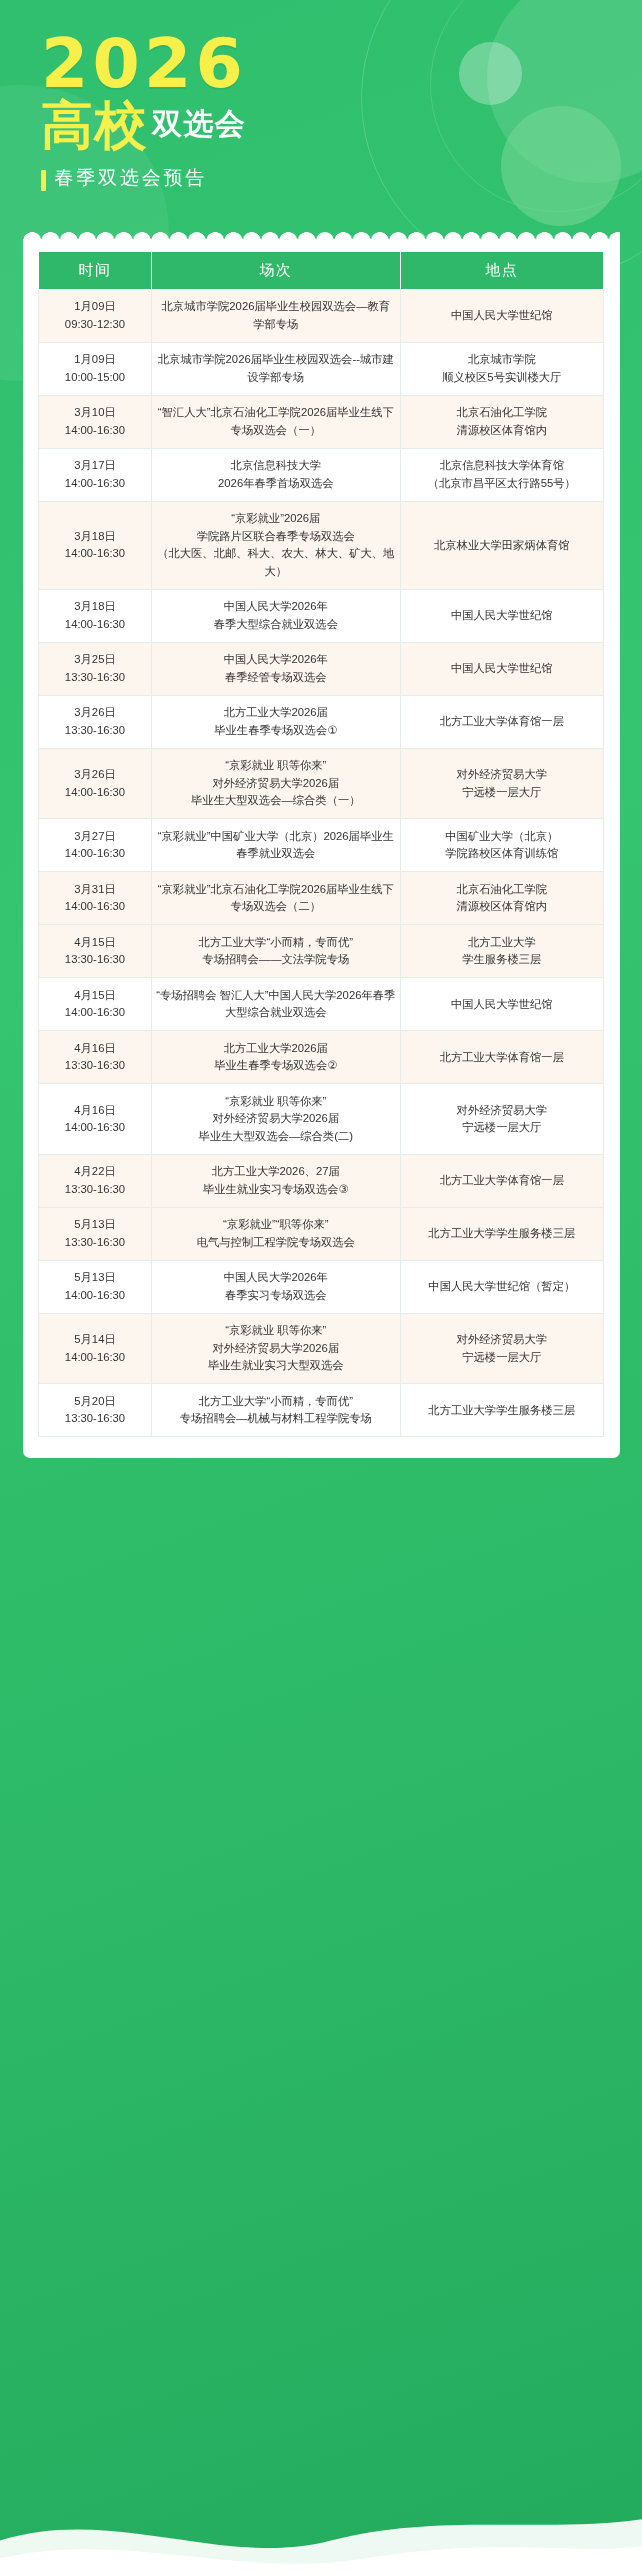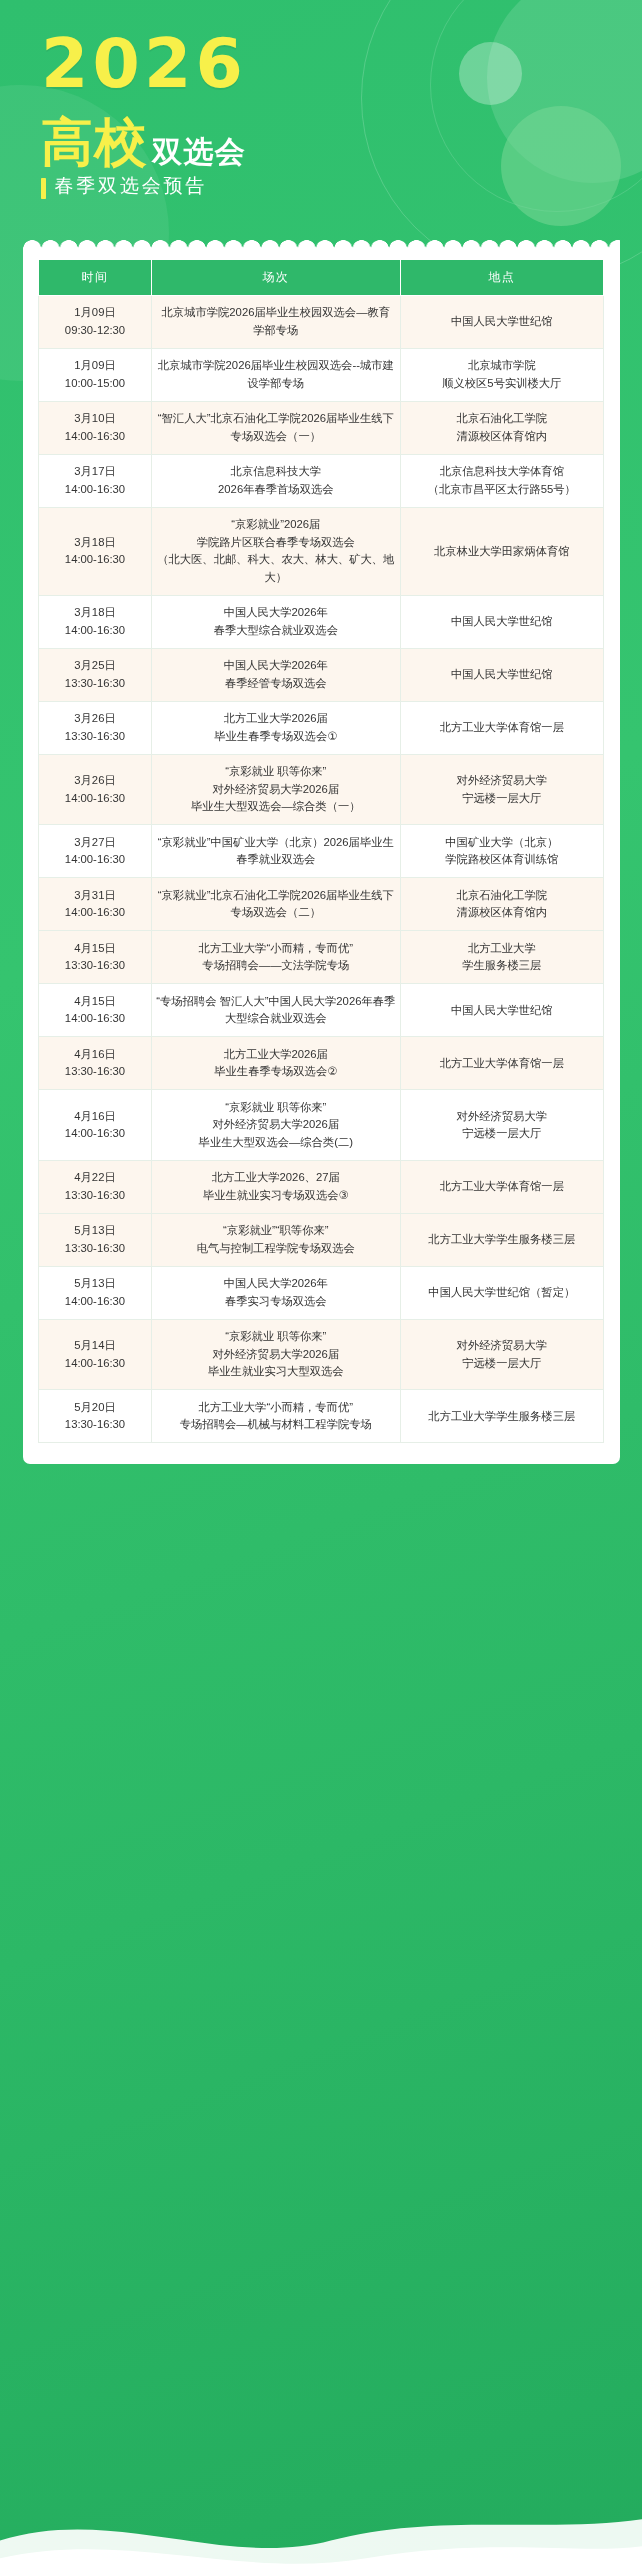--- a/index.html
+++ b/index.html
@@ -45,42 +45,42 @@
   .year {
     font-size: 68px;
     font-weight: bold;
     color: #f7f04a;
     letter-spacing: 4.2px;
     line-height: 1;
     text-shadow: 0 2.1px 0 rgba(0,0,0,0.06);
     font-family: "DejaVu Sans", sans-serif;
   }
   .title-row {
-    margin-top: 18px;
+    margin-top: 1px;
     display: flex;
-    align-items: flex-end;
+    align-items: center;
     line-height: 1;
   }
   .t-main {
     font-size: 52px;
     font-weight: bold;
     color: #f7f04a;
     letter-spacing: 1.4px;
   }
   .t-sub {
     font-size: 30px;
     font-weight: bold;
     color: #ffffff;
     letter-spacing: 1.4px;
     margin-left: 4.2px;
     position: relative;
     top: -1.4px;
   }
   .subtitle {
-    margin-top: 5px;
+    margin-top: 14px;
     display: flex;
     align-items: flex-end;
   }
   .subtitle .bar {
     width: 5px; height: 21px; background: #f7f04a; margin-right: 8.5px; border-radius: 0.7px;
   }
   .subtitle .txt {
     font-size: 19px; color: #ffffff; letter-spacing: 2.8px; font-weight: normal;
   }
 
@@ -103,21 +103,21 @@
     border-radius: 0 0 7px 7px;
   }
   table.sched {
     width: 100%;
     border-collapse: collapse;
     table-layout: fixed;
   }
   table.sched th {
     background: #2fb86a;
     color: #ffffff;
-    font-size: 12px;
+    font-size: 15px;
     font-weight: normal;
     padding: 9.2px 2.8px;
     border: 0.7px solid #ffffff;
     letter-spacing: 1.4px;
   }
   table.sched td {
     border: 0.7px solid #e6efe7;
     font-size: 11.3px;
     color: #333333;
     text-align: center;

